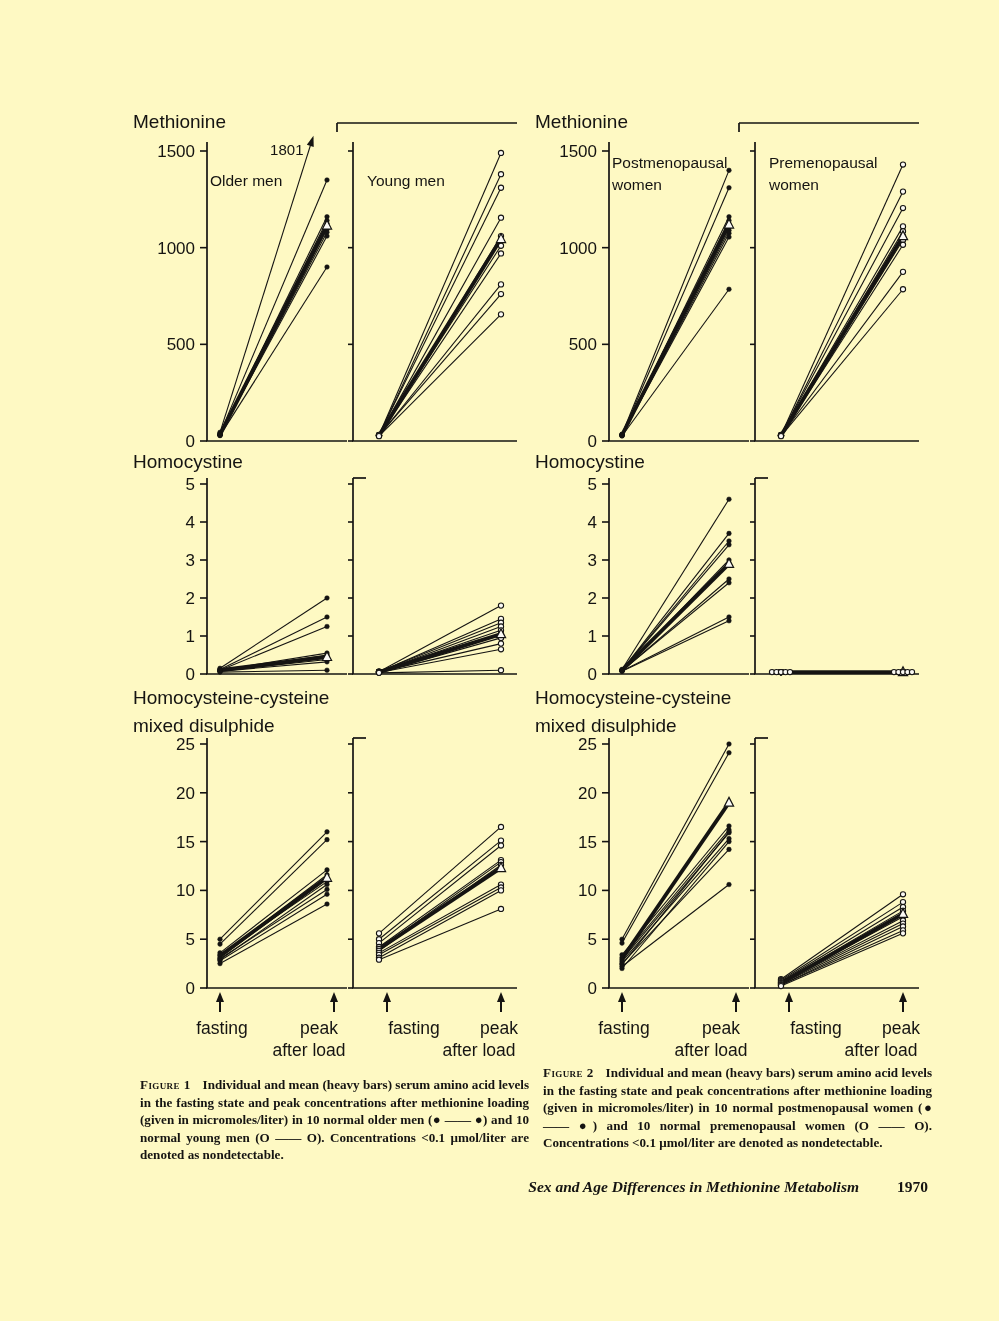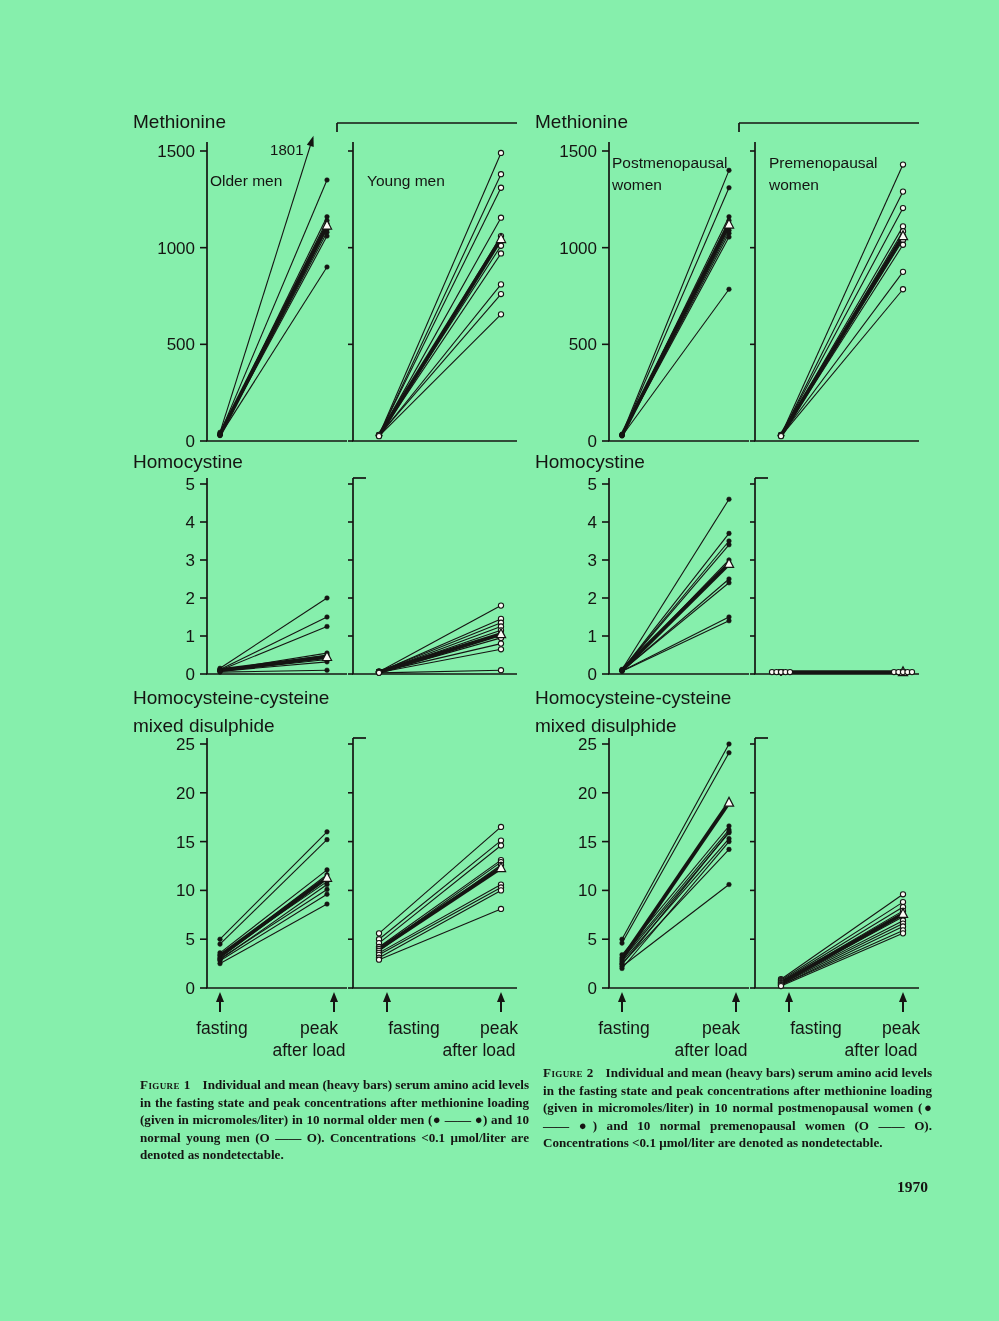--- a/index.html
+++ b/index.html
@@ -1,16 +1,16 @@
 <!DOCTYPE html>
 <html><head>
 <meta charset="utf-8">
 <style>
   html,body{margin:0;padding:0;background:#e8e6e0;}
-  .page{position:relative;width:999px;height:1321px;background:#86efac;font-family:"Liberation Sans",sans-serif;color:#151412;overflow:hidden;margin:0 auto;}
+  .page{position:relative;width:999px;height:1321px;background:#fef9c3;font-family:"Liberation Sans",sans-serif;color:#151412;overflow:hidden;margin:0 auto;}
   .figure-col{position:absolute;}
   #fig0{left:127px;top:106px;}
   #fig1{left:529px;top:106px;}
   svg text{fill:#151412;font-family:"Liberation Sans","DejaVu Sans",sans-serif;}
   .caption{position:absolute;width:389px;margin:0;font-family:"Liberation Serif","DejaVu Serif",serif;font-weight:bold;font-size:13.1px;line-height:1.34;text-align:justify;color:#151412;}
   #cap0{left:140px;top:1076px;}
   #cap1{left:543px;top:1064px;}
   .cap-label{font-variant:small-caps;letter-spacing:.4px;}
   .cap-gap{display:inline-block;width:12px;}
   .footer{position:absolute;top:1178px;left:140px;width:788px;display:flex;justify-content:flex-end;align-items:baseline;gap:38px;font-family:"Liberation Serif","DejaVu Serif",serif;font-size:15.5px;font-weight:bold;color:#151412;}
@@ -684,15 +684,16 @@
         <text x="287" y="928" font-size="17.5" text-anchor="middle">fasting</text>
         <text x="372" y="928" font-size="17.5" text-anchor="middle">peak</text>
         <text x="352" y="950" font-size="17.5" text-anchor="middle">after load</text>
       </svg></div>
 
   <p class="caption" id="cap0"><span class="cap-label">Figure 1</span><span class="cap-gap"></span><span>Individual and mean (heavy bars) serum amino acid levels in the fasting state and peak concentrations after methionine loading (given in micromoles/liter) in 10 normal older men (● —— ●) and 10 normal young men (O —— O). Concentrations &lt;0.1 μmol/liter are denoted as nondetectable.</span></p>
 
   <p class="caption" id="cap1"><span class="cap-label">Figure 2</span><span class="cap-gap"></span><span>Individual and mean (heavy bars) serum amino acid levels in the fasting state and peak concentrations after methionine loading (given in micromoles/liter) in 10 normal postmenopausal women (● —— ●) and 10 normal premenopausal women (O —— O). Concentrations &lt;0.1 μmol/liter are denoted as nondetectable.</span></p>
 
   <div class="footer">
+    <span class="footer-title">Sex and Age Differences in Methionine Metabolism</span>
     <span class="footer-page">1970</span>
   </div>
 </div>
 
 </body></html>

